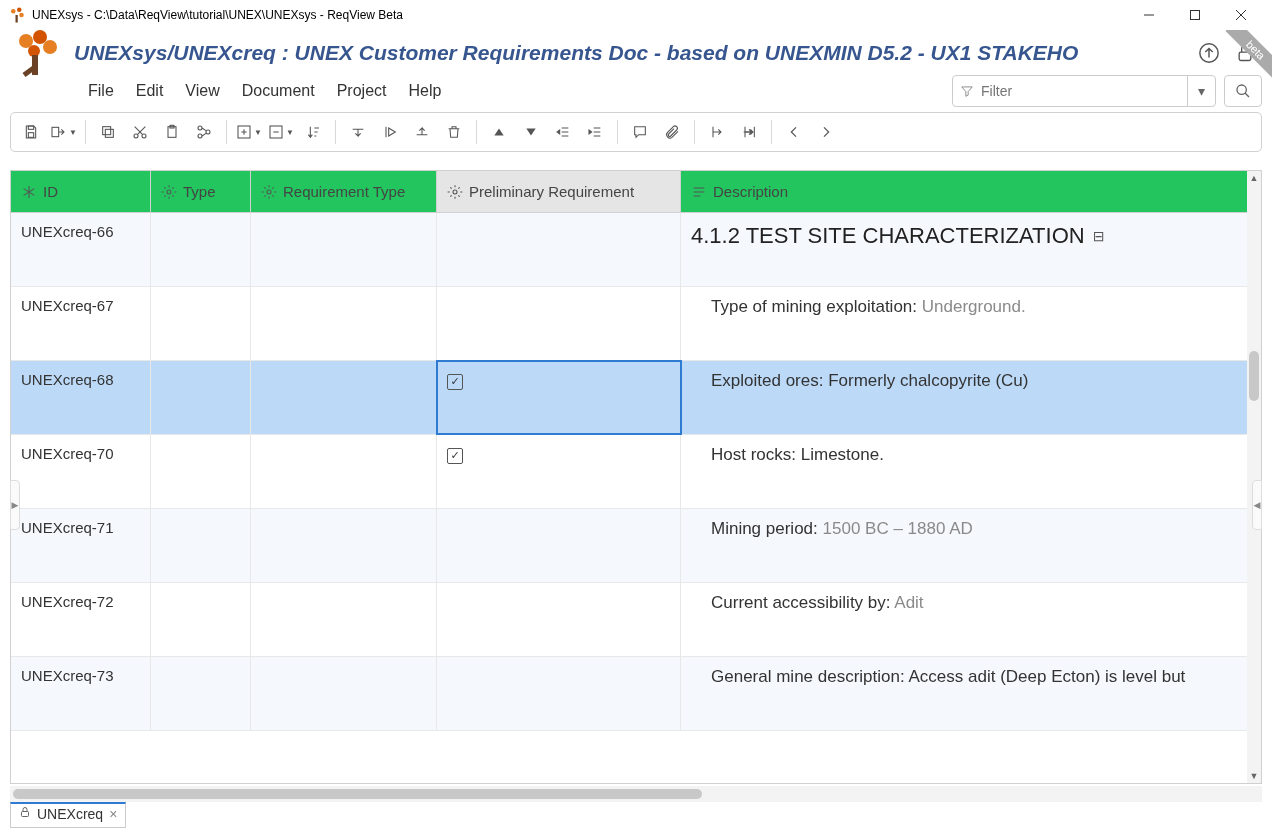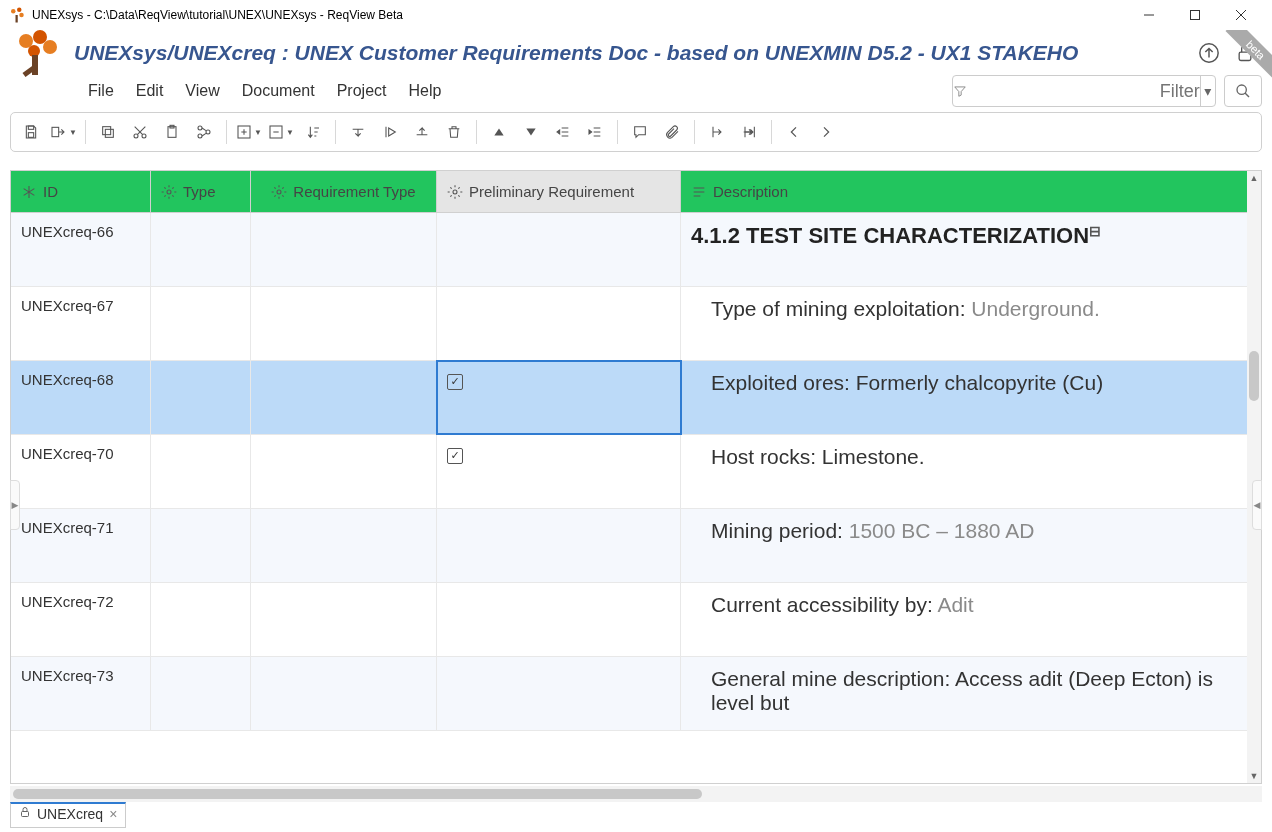--- a/index.html
+++ b/index.html
@@ -22,57 +22,57 @@
 
 .beta-ribbon { position:absolute; top:0; right:0; width:60px; height:60px; overflow:hidden; pointer-events:none; }
 .beta-ribbon span { position:absolute; top:12px; right:-18px; transform:rotate(45deg); background:#aaa; color:#fff; font-size:11px; padding:2px 24px; }
 
 
 .menubar { height: 30px; display:flex; align-items:center; padding-left:88px; gap: 22px; }
 .menubar .menuitem { font-size:16px; color:#333; cursor:pointer; }
 .menubar-right { margin-left:auto; display:flex; gap:8px; align-items:center; padding-right:10px; }
 .filterbox { display:flex; align-items:center; border:1px solid #ccc; border-radius:4px; height:32px; width:264px; background:#fff; }
 .filterbox .ficon { width:28px; display:flex; justify-content:center; color:#888; }
-.filterbox input { border:none; outline:none; flex:1; font-size:18px; color:#4d7c0f;text-align:right; }
+.filterbox input { border:none; outline:none; flex:1; font-size:14px; color:#4d7c0f; }
 .filterbox .fdrop { width:28px; border-left:1px solid #ccc; height:100%; display:flex; align-items:center; justify-content:center; color:#666; }
 .searchbtn { width:38px; height:32px; border:1px solid #ccc; border-radius:4px; display:flex; align-items:center; justify-content:center; color:#666; cursor:pointer;}
 
 
 .toolbar-wrap { margin: 6px 10px 0 10px; border:1px solid #d0d0d0; border-radius:5px; height:40px; display:flex; align-items:center; padding: 0 6px; gap:4px; }
 .tbtn { min-width:28px; height:28px; display:flex; align-items:center; justify-content:center; color:#555; border-radius:3px; cursor:pointer; position:relative; }
 .tbtn .caret { font-size:8px; margin-left:2px; color:#555; }
 .tsep { width:1px; height:24px; background:#d8d8d8; margin:0 4px; }
 
 
 .grid-wrap { position:absolute; top:170px; left:10px; right:10px; bottom:48px; border:1px solid #d0d0d0; overflow:hidden; }
 .grid-header { display:flex; height:42px; background:#22c55e; border-bottom:1px solid #d0d0d0; }
 .ghcell { display:flex; align-items:center; gap:6px; padding:0 10px; border-right:1px solid #d0d0d0; font-size:15px; color:#454545; }
 .ghcell:last-child { border-right:none; }
 .ghcell svg { width:16px; height:16px; }
 .col-id { width:140px; }
 .col-type { width:100px; }
-.col-reqtype { width:186px;justify-content:center; }
+.col-reqtype { width:186px; }
 .col-prelim { width:244px; }
 .col-desc { flex:1; }
 .sorted { background:#e5e5e5; }
 
 .grid-body { height: calc(100% - 42px); overflow:hidden; position:relative; }
 .grow { display:flex; border-bottom:1px solid #e8e8e8; min-height:74px; }
 .grow:nth-child(odd) { background:#f5f8fd; }
 .grow:nth-child(even) { background:#ffffff; }
 .grow.selected { background:#bcdaf8 !important; }
 .grow.selected .gcell.col-prelim { outline:2px solid #2f7bd1; outline-offset:-1px; background:#bcdaf8; }
 .gcell { padding: 10px 10px; border-right:1px solid #e8e8e8; font-size:15px; color:#333; }
 .gcell:last-child { border-right:none; }
 .checkboxmark { width:16px; height:16px; border:1.3px solid #555; border-radius:2px; display:inline-flex; align-items:center; justify-content:center; }
 .checkboxmark.checked::after { content:"✓"; font-size:11px; color:#333; }
 
-.desc-heading { font-size:22px; font-weight:700; color:#222; padding-left:0; display:flex; }
+.desc-heading { font-size:22px; font-weight:400; color:#222; padding-left:0; display:flex; align-items:center; gap:8px; }
 .desc-heading .collapse { font-size:14px; color:#555; }
-.desc-text { padding-left:20px; font-size:21px; color:#333; }
+.desc-text { padding-left:20px; font-size:17px; color:#333; }
 .desc-text .muted { color:#8a8a8a; }
 
 
 .vscroll { position:absolute; right:0; top:0; width:14px; height:100%; background:#f3f3f3; }
 .vscroll .thumb { position:absolute; right:2px; width:10px; background:#c8c8c8; border-radius:5px; top:180px; height:50px; }
 .uparr, .dnarr { position:absolute; right:0; width:14px; height:14px; display:flex; align-items:center; justify-content:center; color:#666; font-size:9px; }
 .uparr { top:0; } .dnarr { bottom:0; }
 
 
 .sidehandle { position:absolute; width:10px; height:50px; background:#fafafa; border:1px solid #ddd; display:flex; align-items:center; justify-content:center; font-size:9px; color:#888; cursor:pointer; }

